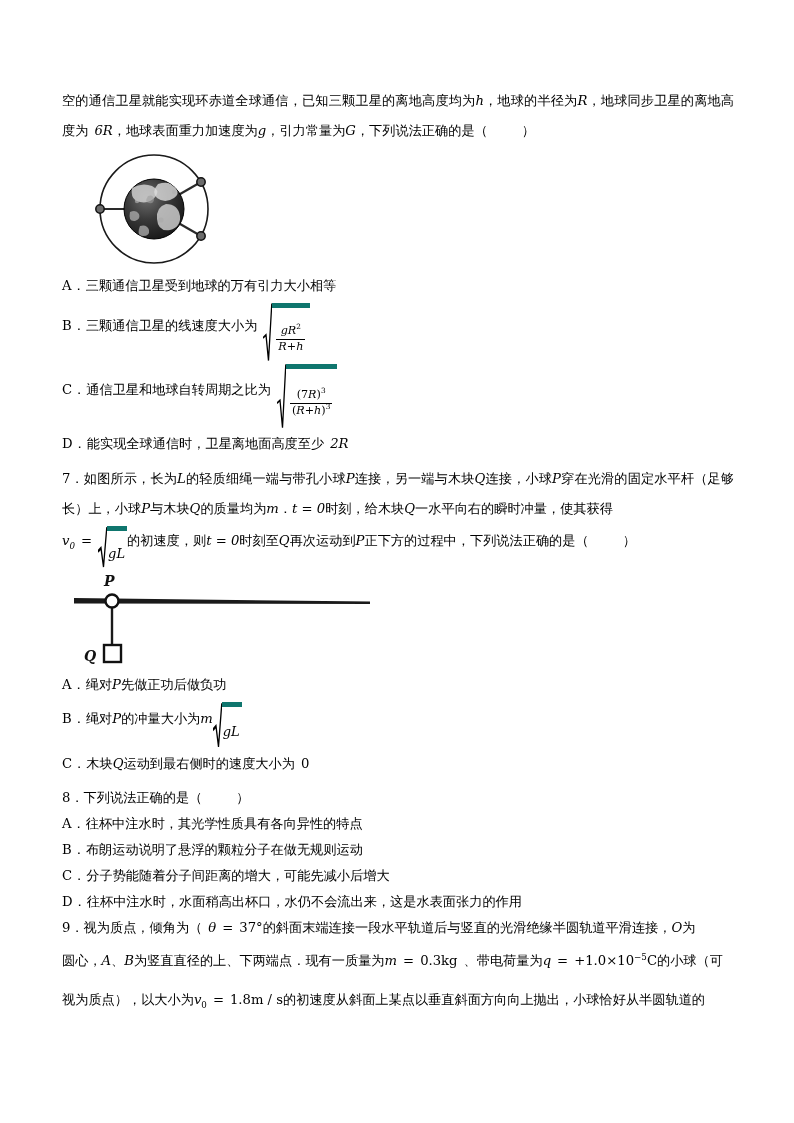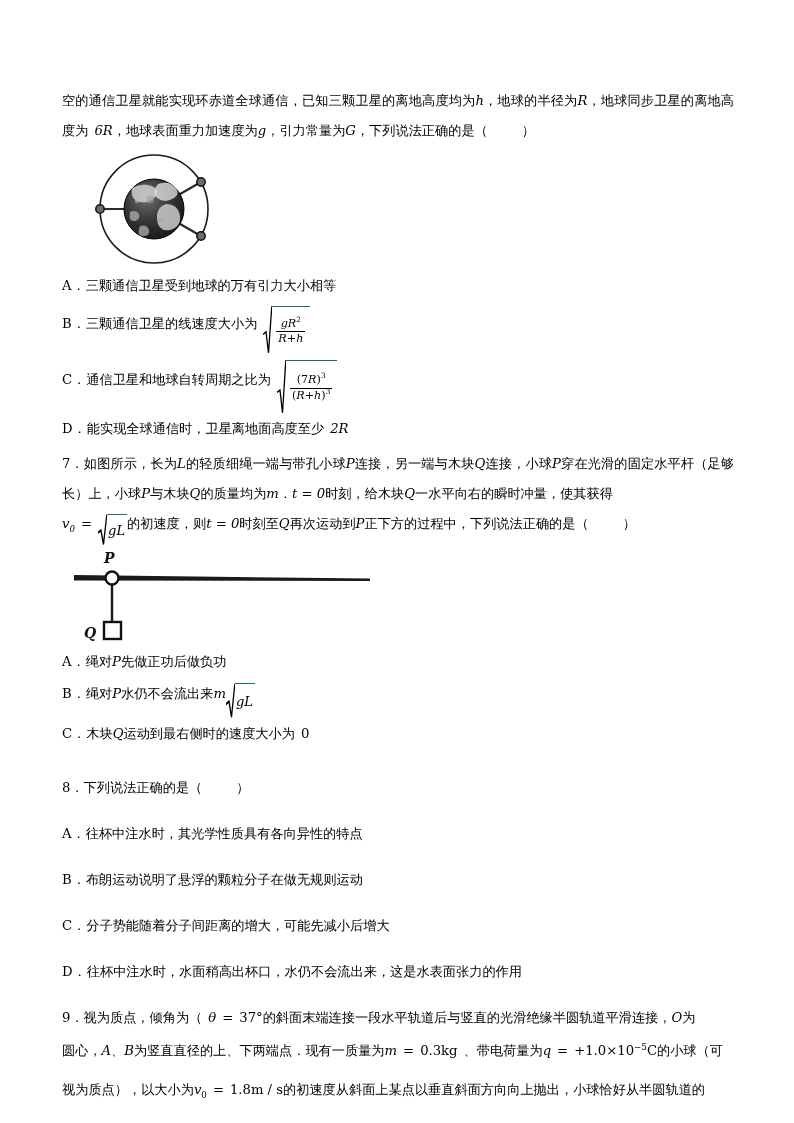--- a/index.html
+++ b/index.html
@@ -23,21 +23,21 @@
     text-justify:inter-ideograph;
     margin:0;
   }
   .opt{
     font-size:13.2px;
     line-height:30px;
     margin:0;
     white-space:nowrap;
   }
   .opt .lbl{letter-spacing:0.5px;}
-  .tight{line-height:26px;margin-top:20px;}
+  .tight{line-height:26px;}
   .mi{font-family:"DejaVu Serif","Liberation Serif",serif;font-style:italic;}
   .num{font-family:"DejaVu Serif","Liberation Serif",serif;font-style:normal;}
   .sp{display:inline-block;width:6px;}
   .blank{display:inline-block;width:34px;}
 
   
   .math{display:inline-block;vertical-align:-0.38em;font-size:13px;}
   .math .frac{
     display:inline-block;
     vertical-align:middle;
@@ -50,22 +50,22 @@
   .math .frac .de{display:block;padding:1px 2px 0 2px;}
   .radical{
     display:inline-block;
     position:relative;
     vertical-align:middle;
     padding-left:9px;
     padding-top:2px;
   }
   .radical > .rbody{
     display:inline-block;
-    border-top:1px solid #0f766e;
-    padding:1px 2px 0 1px;
+    border-top:5px solid #0f766e;
+    padding:8px 2px 0 1px;
   }
   .radical > .rsign{
     position:absolute;left:0;top:1px;bottom:0;width:9px;
   }
   .radical > .rsign svg{display:block;height:100%;width:9px;}
   sup.ex{font-size:0.66em;vertical-align:super;line-height:0;}
   sub.ix{font-size:0.66em;vertical-align:sub;line-height:0;}
 
   
   .fig1{
@@ -165,21 +165,21 @@
 
       <rect x="34" y="72" width="17" height="17" fill="#ffffff" stroke="#111" stroke-width="2.4"></rect>
 
       <text x="34" y="13" font-family="DejaVu Serif, Liberation Serif, serif" font-style="italic" font-weight="bold" font-size="14" fill="#111">P</text>
       <text x="14" y="88" font-family="DejaVu Serif, Liberation Serif, serif" font-style="italic" font-weight="bold" font-size="14" fill="#111">Q</text>
     </svg>
   </div>
 
   <p class="opt"><span class="lbl">A．</span><span>绳对</span><span class="mi">P</span><span>先做正功后做负功</span></p>
 
-  <p class="opt" style="line-height:34px;"><span class="lbl">B．</span><span>绳对</span><span class="mi">P</span><span>水仍不会流出来</span><span class="mi">m</span><span class="math"><span class="radical"><span class="rsign">
+  <p class="opt" style="line-height:34px;"><span class="lbl">B．</span><span>绳对</span><span class="mi">P</span><span>的冲量大小为</span><span class="mi">m</span><span class="math"><span class="radical"><span class="rsign">
             <svg viewBox="0 0 9 20" preserveAspectRatio="none">
               <polyline points="0,12 3,10.5 5.5,19 8.8,1" fill="none" stroke="#000" stroke-width="1.3"></polyline>
             </svg>
           </span><span class="rbody mi">gL</span></span></span></p>
 
   <p class="opt"><span class="lbl">C．</span><span>木块</span><span class="mi">Q</span><span>运动到最右侧时的速度大小为</span><span class="sp"></span><span class="num">0</span></p>
 
 
   <div class="gap-s"></div>
 

